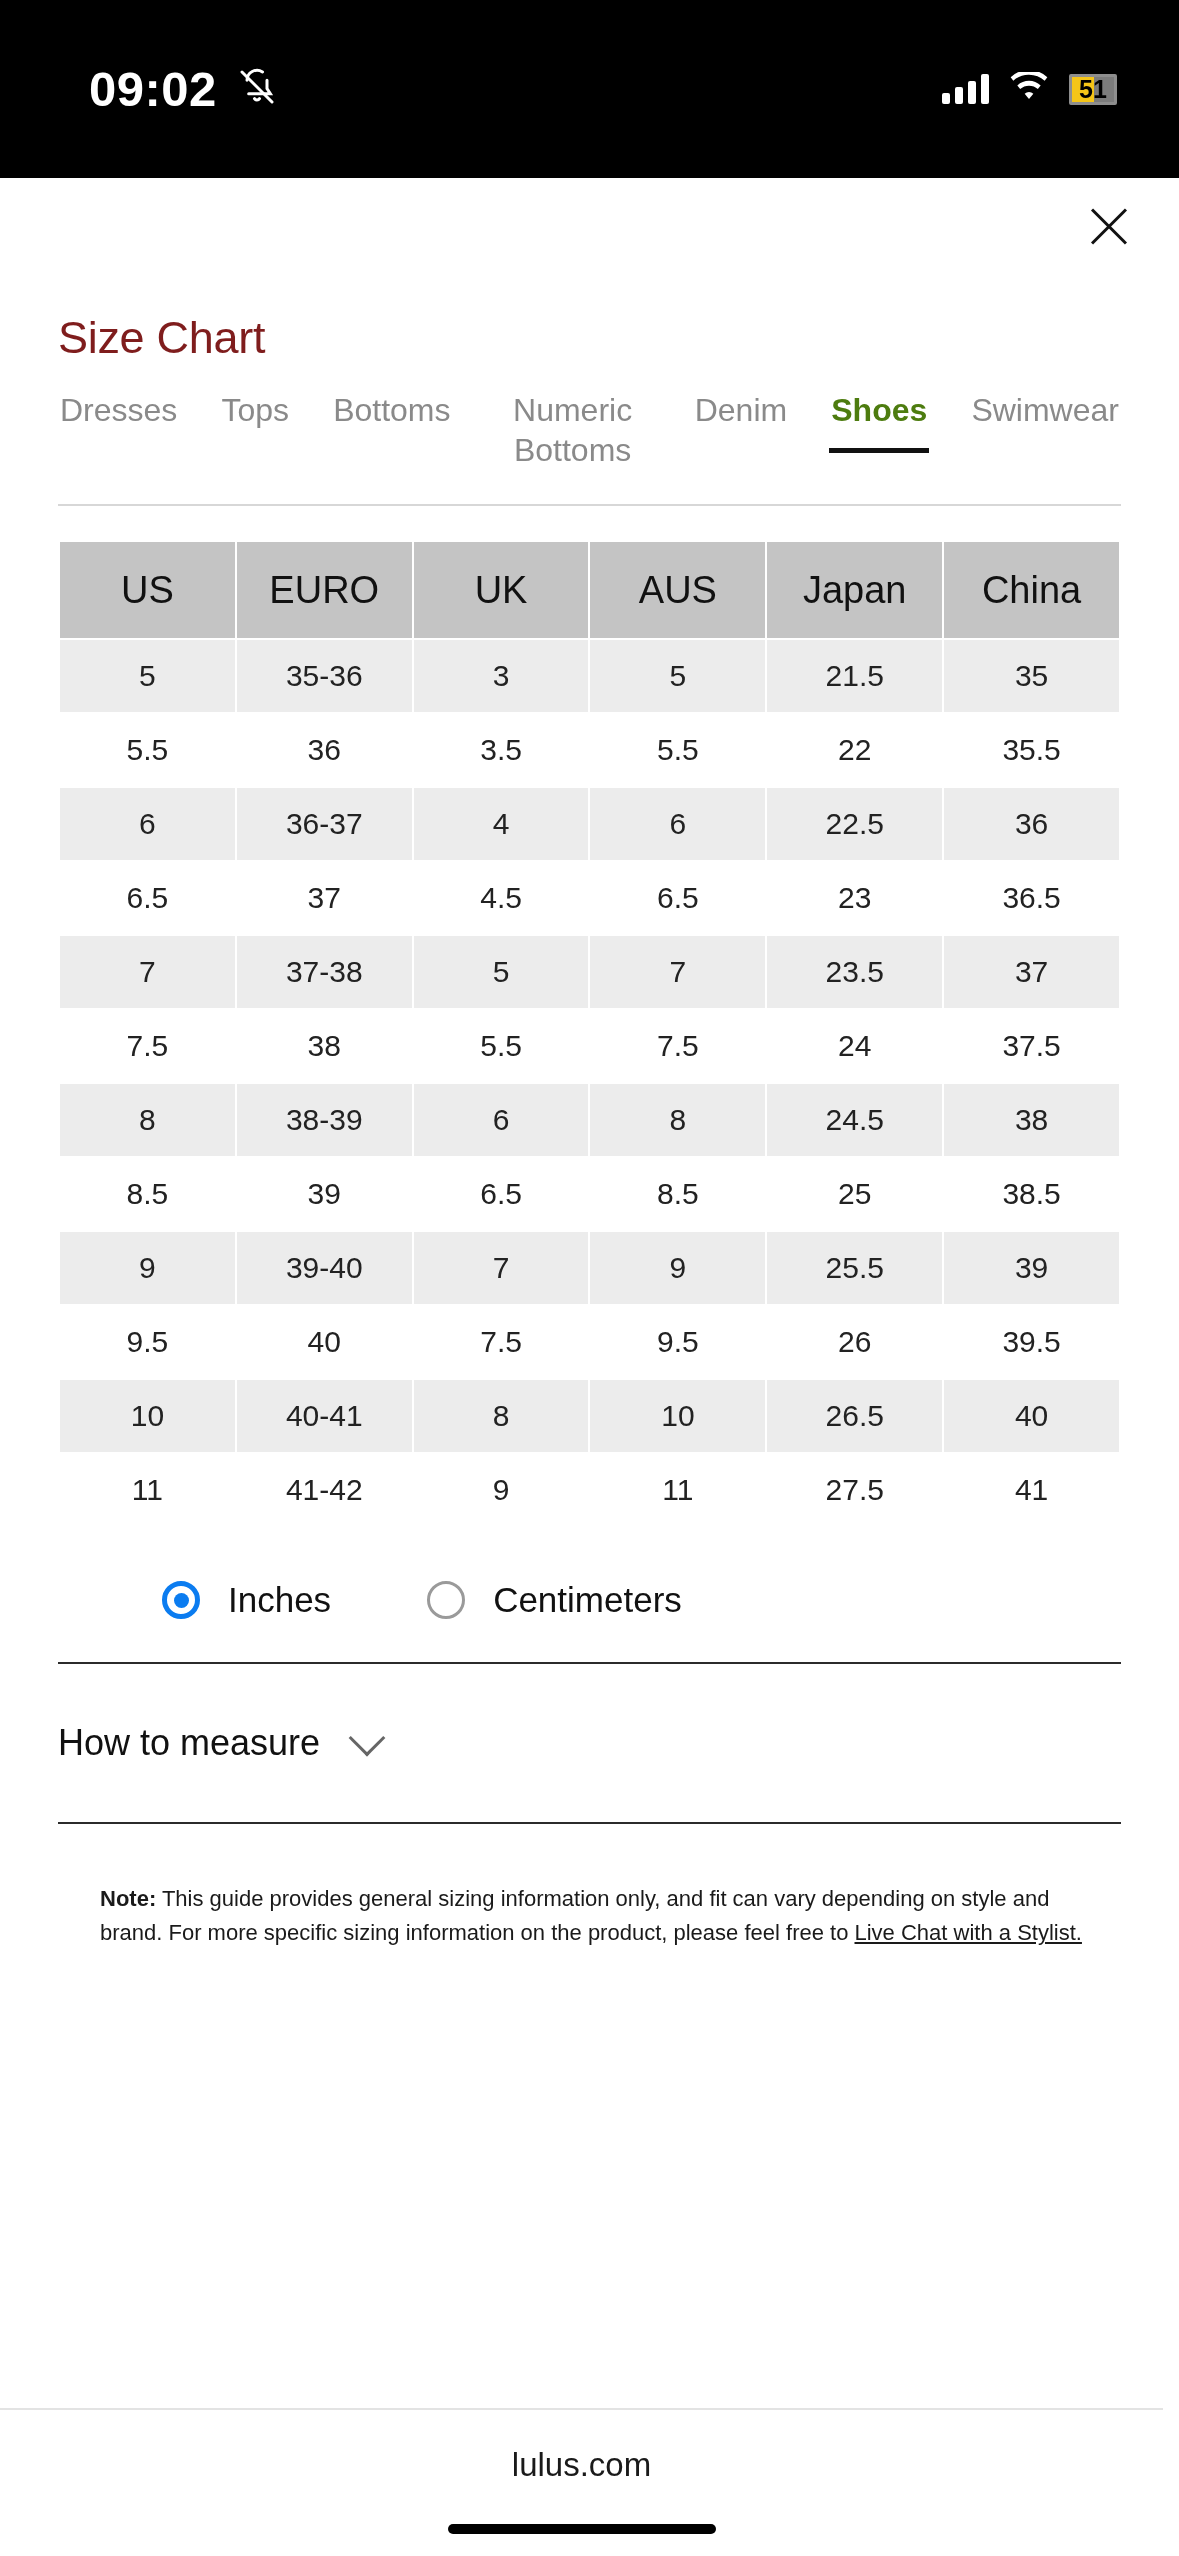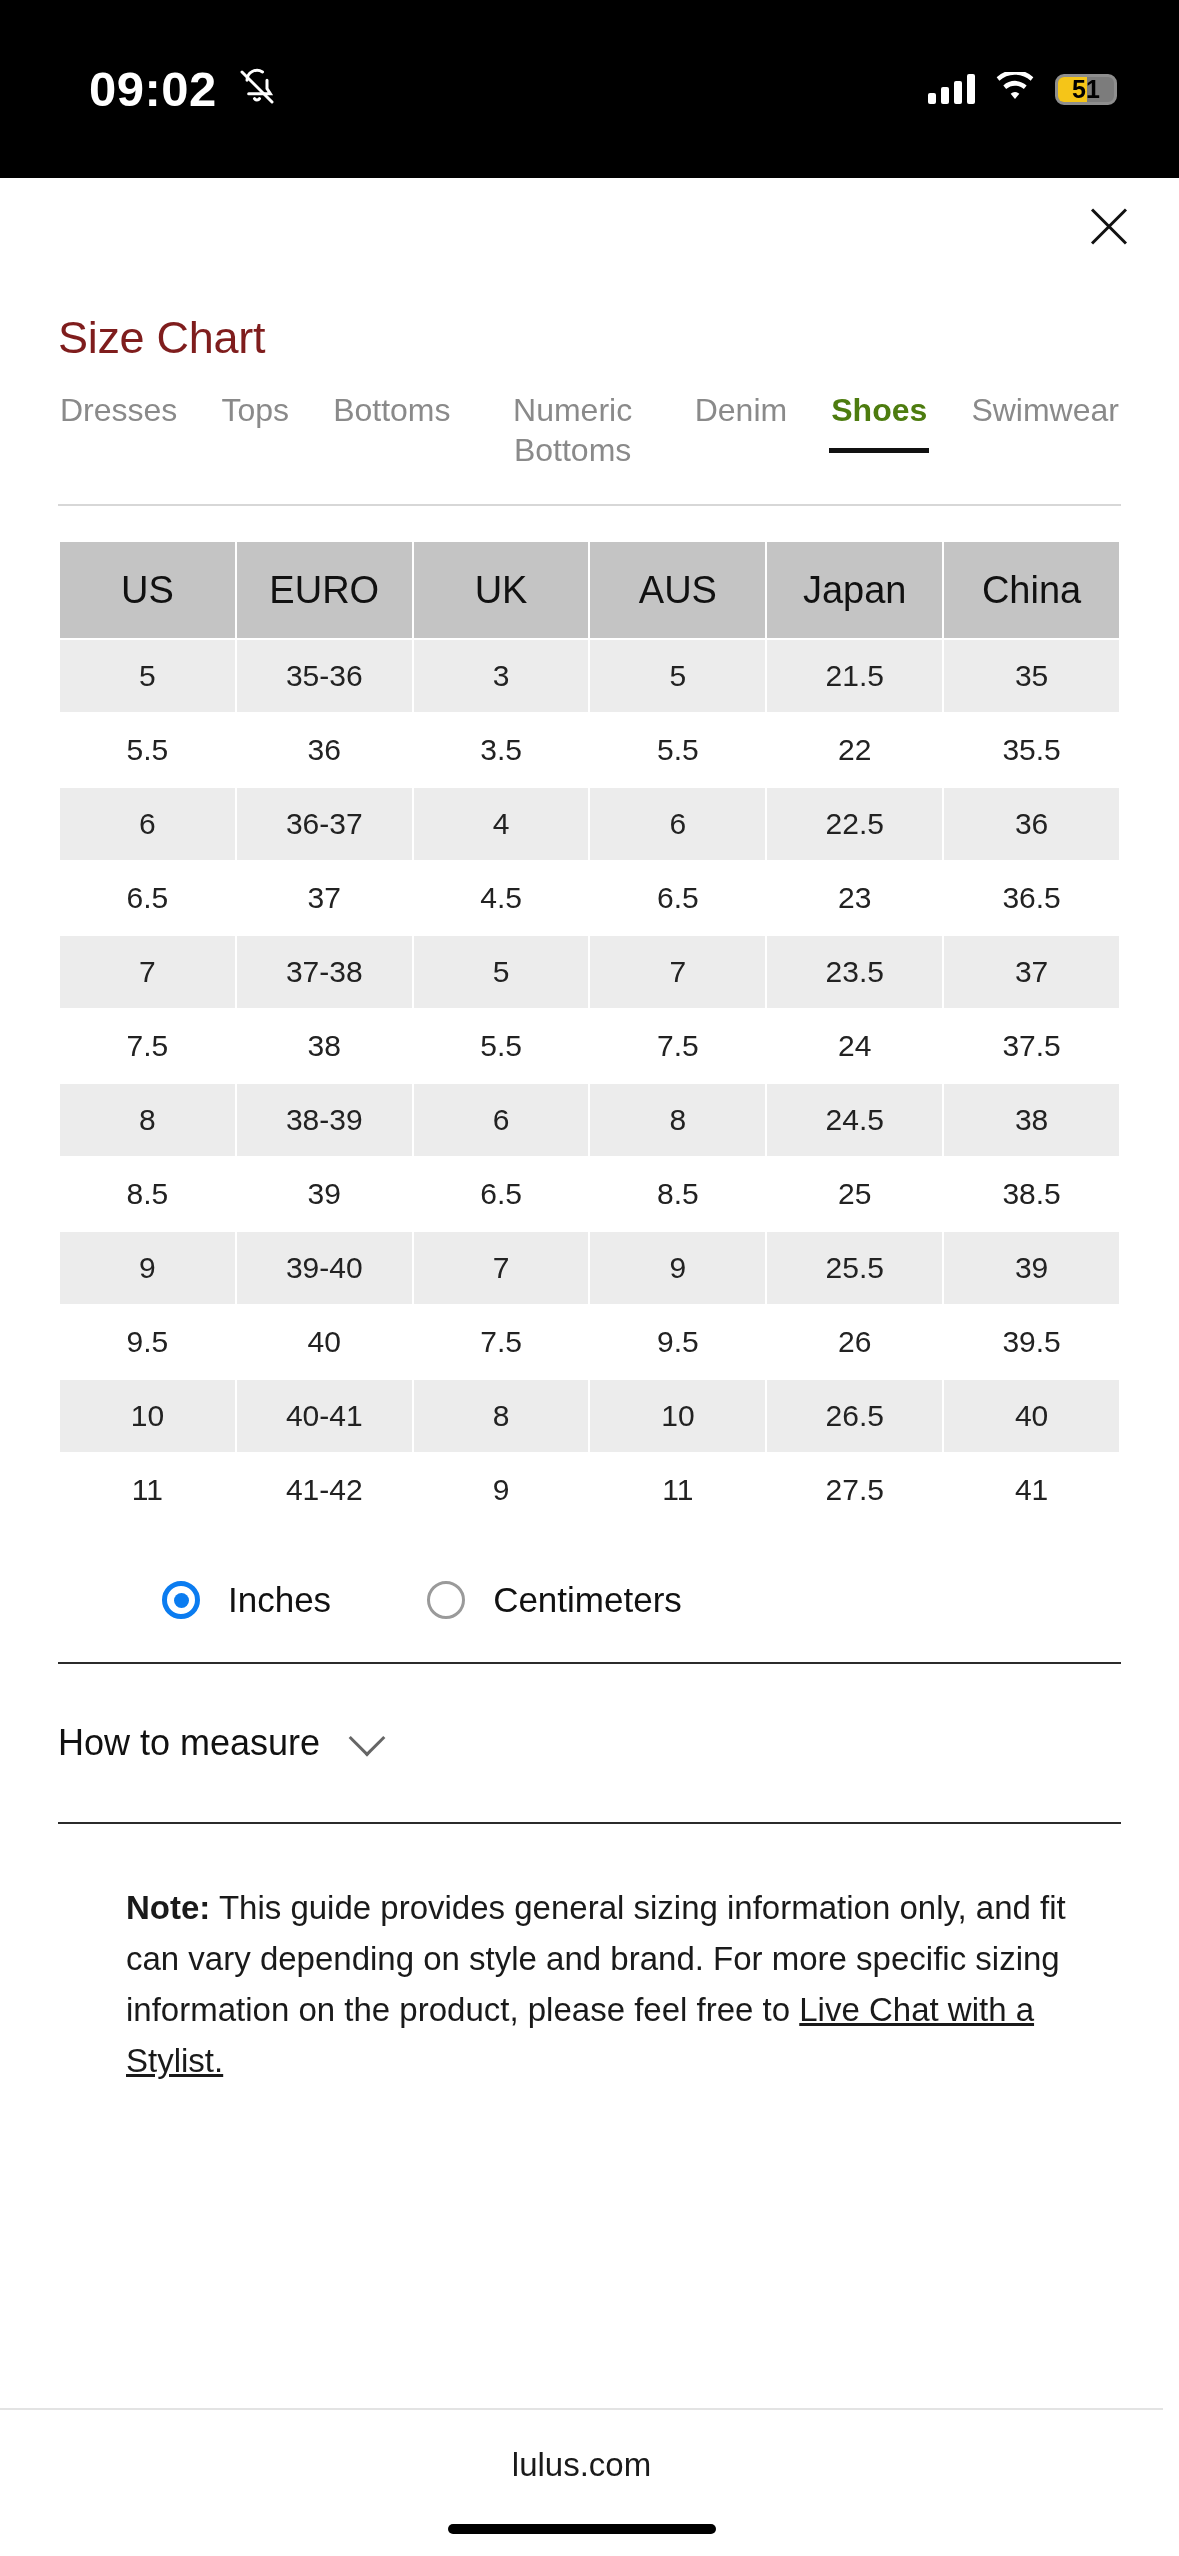--- a/index.html
+++ b/index.html
@@ -39,23 +39,23 @@
     gap: 20px;
   }
   .bars { display: flex; align-items: flex-end; gap: 5px; height: 30px; }
   .bars i { display: block; width: 8px; background: #fff; border-radius: 2px; }
   .bars i:nth-child(1) { height: 11px; }
   .bars i:nth-child(2) { height: 17px; }
   .bars i:nth-child(3) { height: 23px; }
   .bars i:nth-child(4) { height: 30px; }
 
   .battery {
-    width: 62px; height: 31px;
+    width: 48px; height: 31px;
     border: 3px solid #8e8e8e;
-    border-radius: 9px;
+    border-radius: 2px;
     position: relative;
     display: flex;
     align-items: center;
     background: #7c7c7c;
     overflow: hidden;
   }
   .battery::after {
     content: "";
     position: absolute;
     right: -9px; top: 9px;
@@ -217,22 +217,22 @@
   .accordion-label { font-size: 36px; color: #111; }
   .chev {
     width: 26px; height: 26px;
     border-right: 3px solid #666;
     border-bottom: 3px solid #666;
     transform: rotate(45deg);
     margin-top: -10px;
   }
 
   .note {
-    margin: 58px 28px 0 68px;
-    font-size: 33px;
+    margin: 58px 28px 0 42px;
+    font-size: 22px;
     line-height: 1.55;
     color: #1a1a1a;
   }
   .note b { font-weight: 700; }
   .note a {
     color: #1a1a1a;
     text-decoration: underline;
   }
 
   

